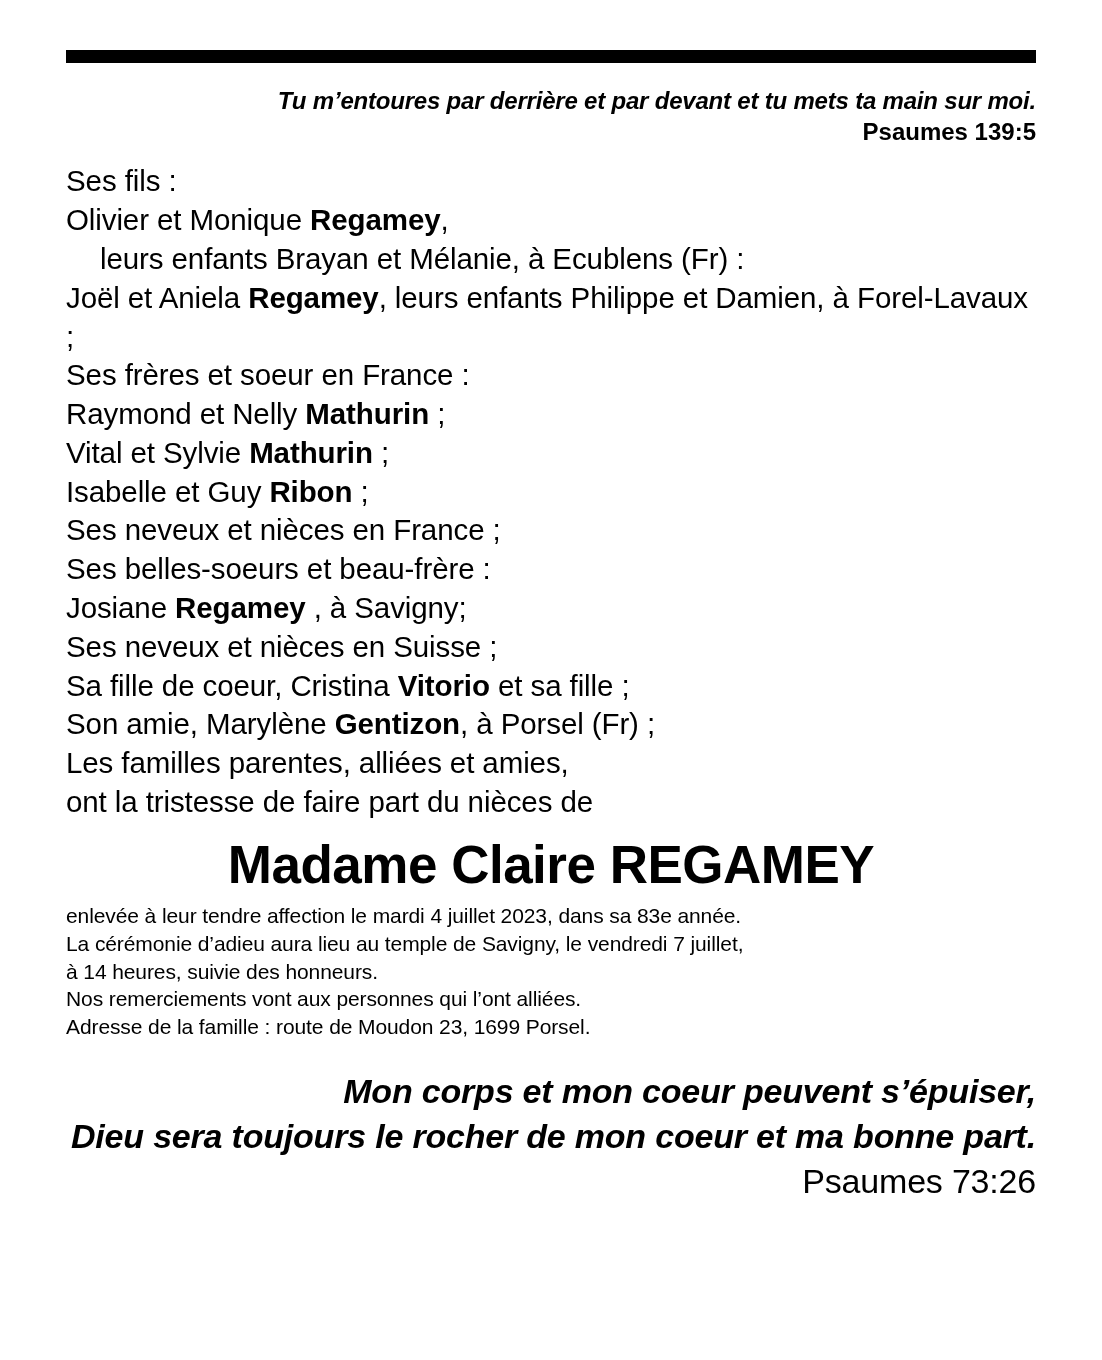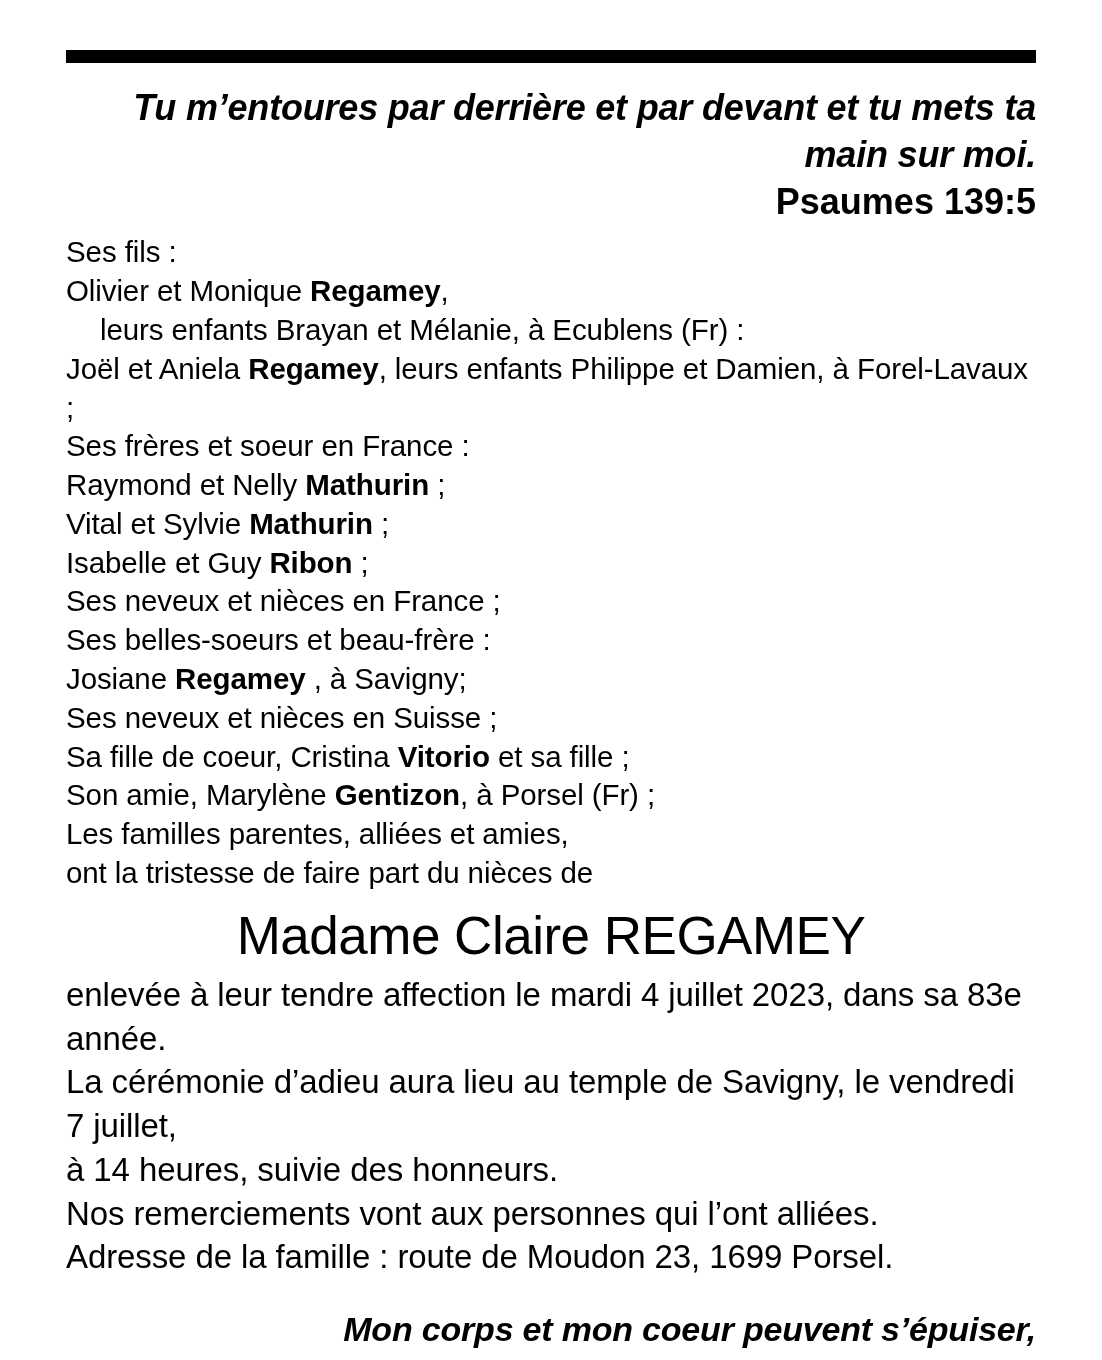--- a/index.html
+++ b/index.html
@@ -29,58 +29,58 @@
   .rule-top { margin-top: 50px; }
 
   .body-area {
     padding: 0 66px;
   }
 
   .epigraph-top {
     text-align: right;
     font-style: italic;
     font-weight: bold;
-    font-size: 36px;
+    font-size: 24px;
     line-height: 1.30;
     margin-top: 22px;
     letter-spacing: -0.2px;
   }
   .epigraph-top .ref {
     font-style: normal;
     font-weight: bold;
     display: block;
     letter-spacing: 0px;
   }
 
   .family-list {
-    margin-top: 8px;
+    margin-top: 15px;
     font-size: 29.5px;
     line-height: 1.315;
     letter-spacing: -0.1px;
   }
   .family-list .line {
     white-space: pre-wrap;
   }
   .family-list .line.indent {
     padding-left: 34px;
   }
   .family-list b { font-weight: bold; }
 
   .deceased-name {
     text-align: center;
     font-size: 53px;
-    font-weight: normal;
+    font-weight: bold;
     letter-spacing: -0.5px;
     margin-top: 13px;
     margin-bottom: 8px;
     line-height: 1.12;
   }
 
   .details {
-    font-size: 33px;
+    font-size: 21px;
     line-height: 1.325;
     letter-spacing: -0.1px;
   }
   .details .line { white-space: pre-wrap; }
 
   .epigraph-bottom {
     text-align: right;
     font-style: italic;
     font-weight: bold;
     font-size: 34px;
@@ -132,18 +132,19 @@
     <div class="details">
         <div class="line">enlevée à leur tendre affection le mardi 4 juillet 2023, dans sa 83e année.</div>
         <div class="line">La cérémonie d’adieu aura lieu au temple de Savigny, le vendredi 7 juillet,</div>
         <div class="line">à 14 heures, suivie des honneurs.</div>
         <div class="line">Nos remerciements vont aux personnes qui l’ont alliées.</div>
         <div class="line">Adresse de la famille : route de Moudon 23, 1699 Porsel.</div>
       </div>
 
     <div class="epigraph-bottom">
       <div>Mon corps et mon coeur peuvent s’épuiser,</div>
+      <div>Dieu sera toujours le rocher de mon coeur et ma bonne part.</div>
       <span class="ref">Psaumes 73:26</span>
     </div>
 
   </div>
 
 </div>
 
 </body></html>

